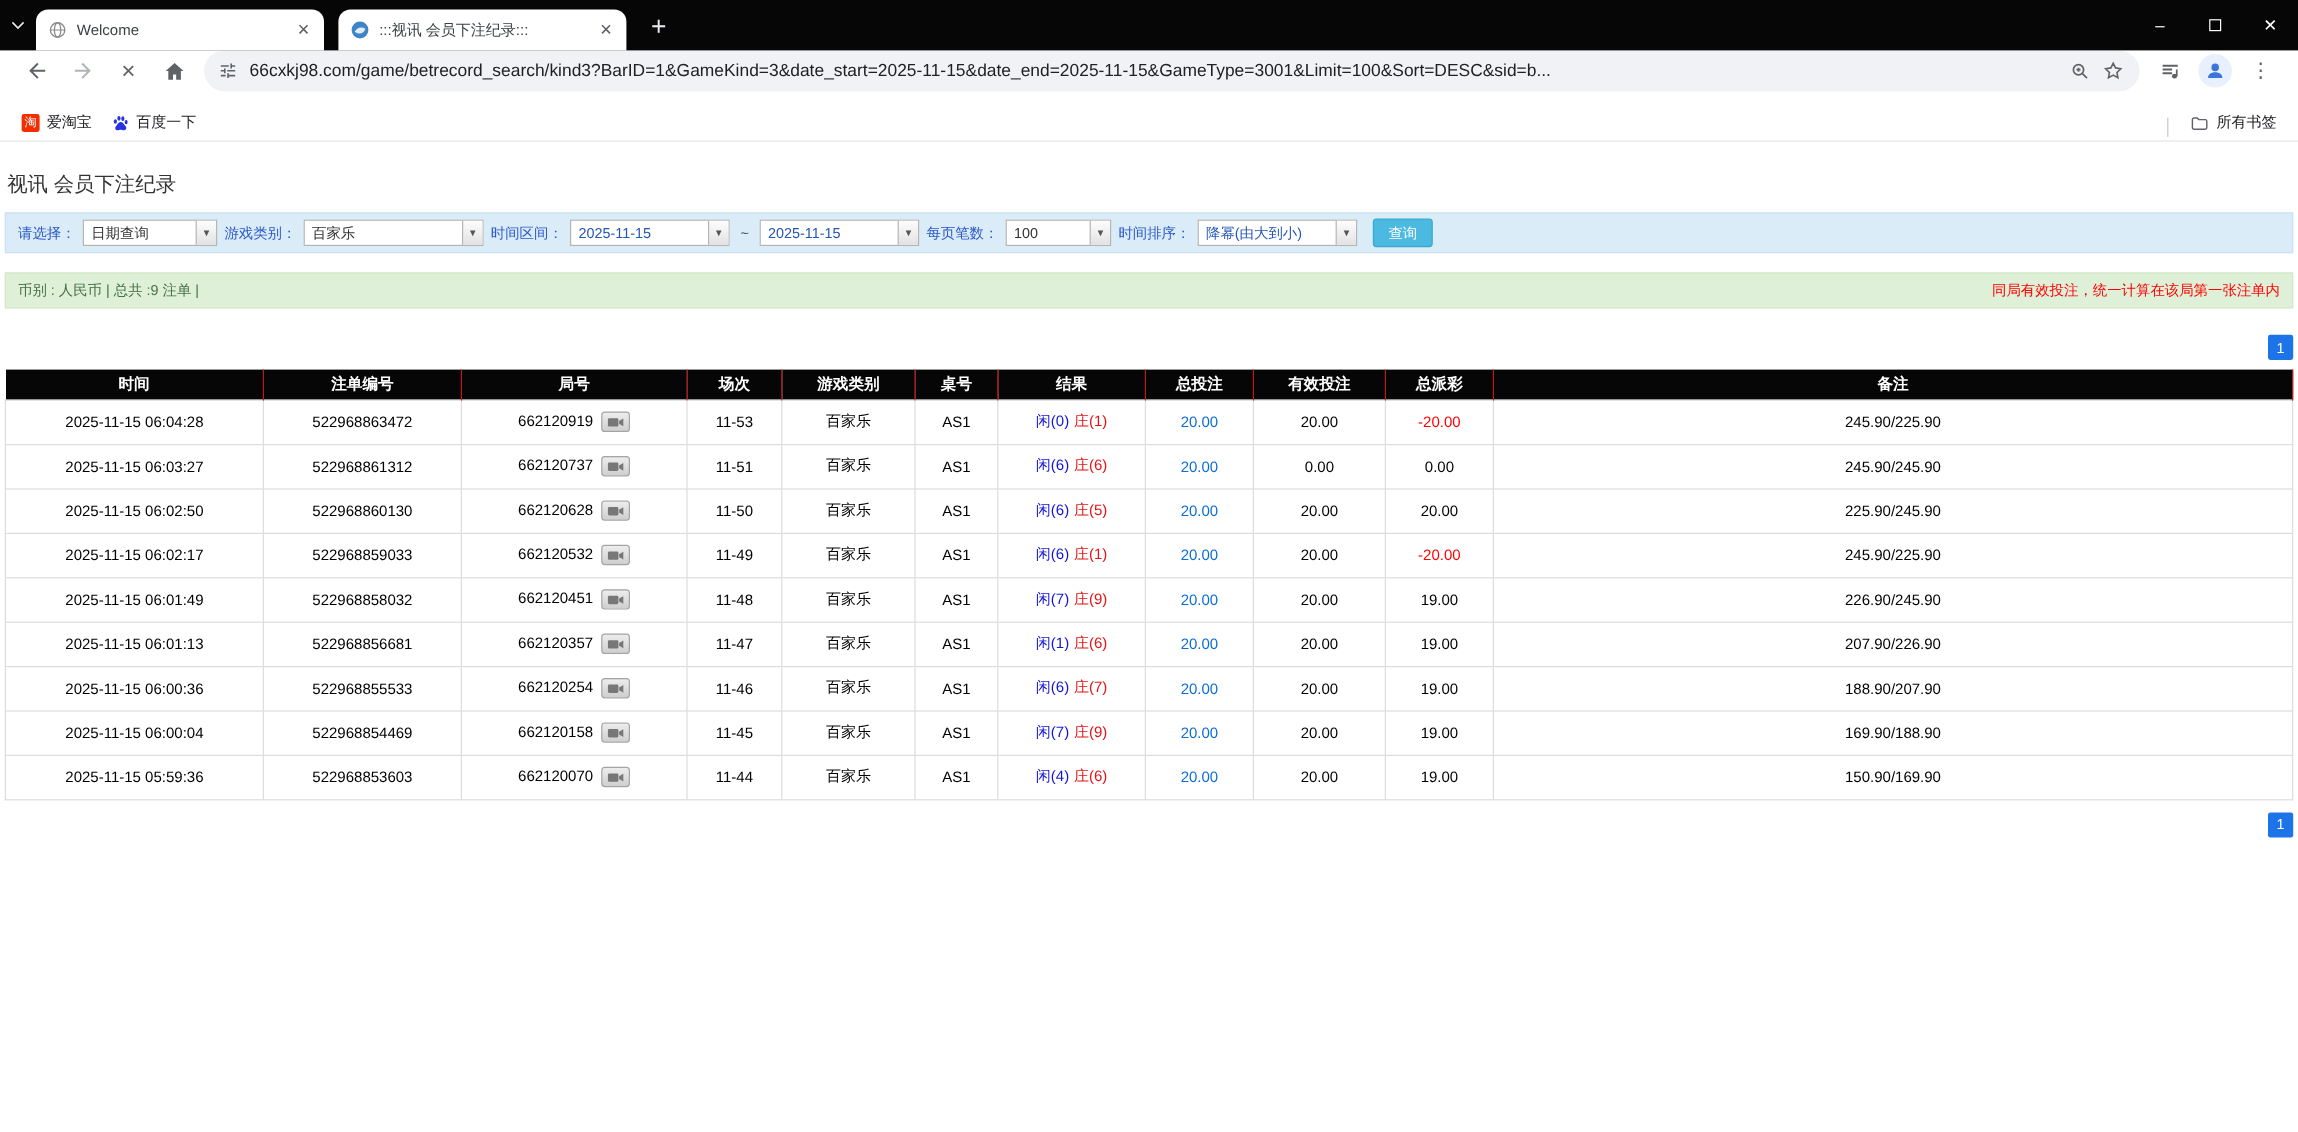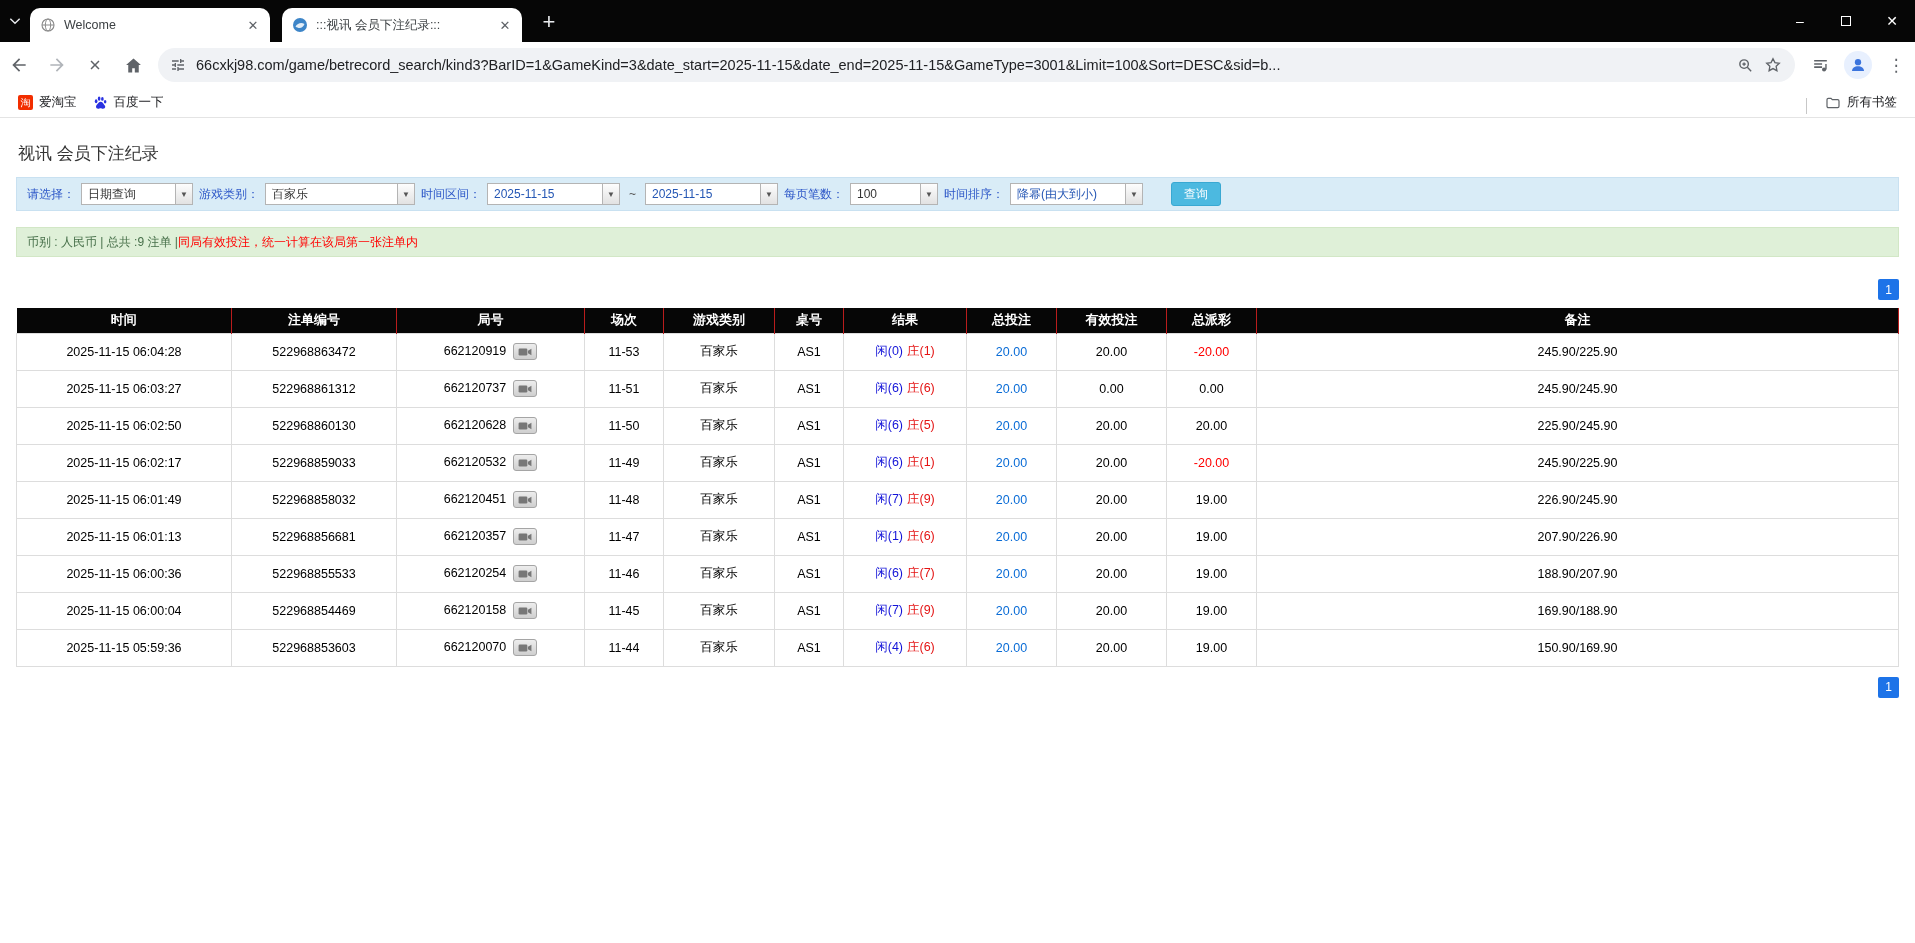--- a/index.html
+++ b/index.html
@@ -12,50 +12,50 @@
   .tab{height:34px;width:240px;background:#fff;border-radius:10px 10px 0 0;display:flex;align-items:center;padding:0 8px 0 10px;gap:8px}
   .tab+.tab{margin-left:12px}
   .tab-label{font-size:12.5px;color:#3c4043;white-space:nowrap;overflow:hidden;text-overflow:ellipsis;flex:1}
   .tab-close{width:18px;height:18px;border-radius:50%;display:flex;align-items:center;justify-content:center;color:#5f6368;font-size:13px;flex:0 0 auto}
   .newtab-btn{width:30px;height:30px;margin:0 0 5px 12px;display:flex;align-items:center;justify-content:center;color:#e8eaed;font-size:22px;font-weight:300}
   .win-controls{position:absolute;right:0;top:0;height:42px;display:flex}
   .win-btn{width:46px;height:42px;display:flex;align-items:center;justify-content:center;color:#fff;font-size:14px}
   .max-glyph{width:10px;height:10px;border:1.3px solid #fff;display:inline-block}
 
   
-  .navbar{height:46px;display:flex;align-items:center;padding:0 0;background:#fff}
+  .navbar{height:46px;display:flex;padding:0 12px;background:#fff}
   .nav-btn{width:34px;height:34px;border-radius:50%;display:flex;align-items:center;justify-content:center;margin:0 2px;flex:0 0 auto}
   .omnibox{flex:1;height:34px;background:#f0f2f5;border-radius:17px;display:flex;align-items:center;padding:0 8px 0 12px;margin:0 6px;min-width:0}
   .url-text{flex:1;font-size:14.5px;color:#202124;white-space:nowrap;overflow:hidden;margin:0 10px}
   .omni-icon{width:28px;height:28px;display:flex;align-items:center;justify-content:center;border-radius:50%;flex:0 0 auto}
   .avatar{width:28px;height:28px;border-radius:50%;background:#e8f0fe;display:flex;align-items:center;justify-content:center}
   .menu-dots{font-size:17px;color:#5f6368}
 
   
   .bookmarks{height:30px;display:flex;align-items:center;padding:0 10px;background:#fff;border-bottom:1px solid #e4e4e4}
   .bm-item{display:flex;align-items:center;gap:6px;padding:3px 8px;border-radius:12px}
   .bm-label{font-size:12.5px;color:#202124;white-space:nowrap}
   .bm-right{margin-left:auto;display:flex;align-items:flex-end}
   .bm-sep{width:1px;height:16px;background:#c7c7c7;margin-right:10px}
   .taobao-ico{width:15px;height:15px;background:#f22e00;border-radius:2px;color:#fff;font-size:10px;display:flex;align-items:center;justify-content:center;line-height:1}
 
   
-  .content{padding:0 16px}
+  .content{padding:0 4px}
   .page-title{font-size:17px;color:#333;font-weight:500;padding:24px 0 12px 2px}
   .filterbar{background:#d9ecf7;border:1px solid #c9e1f1;height:34px;display:flex;align-items:center;padding:0 10px;gap:6px}
   .flabel{font-size:12px;color:#2e58c8;white-space:nowrap}
   .combo{height:22px;background:#fff;border:1px solid #b4b4b4;display:flex;align-items:stretch;flex:0 0 auto}
   .combo-val{flex:1;display:flex;align-items:center;padding:0 6px;font-size:12px;color:#333;white-space:nowrap;overflow:hidden}
   .combo-val.blue{color:#2456b4}
   .combo-arrow{width:17px;border-left:1px solid #b4b4b4;background:linear-gradient(#fdfdfd,#e2e2e2);display:flex;align-items:center;justify-content:center;font-size:8px;color:#555}
   .w-select{width:112px}.w-game{width:150px}.w-date{width:133px}.w-size{width:88px}.w-sort{width:133px}
   .tilde{font-size:12px;color:#555;padding:0 3px}
-  .search-btn{height:24px;padding:0 12px;margin-left:22px;background:#4cb9e0;color:#fff;font-size:12px;border:1px solid #39a8d2;border-radius:3px;display:flex;align-items:center;cursor:pointer}
-
-  .summarybar{margin-top:16px;background:#dff0d8;border:1px solid #d2e7c6;height:30px;display:flex;align-items:center;padding:0 10px}
+  .search-btn{height:24px;padding:0 12px;margin-left:7px;background:#4cb9e0;color:#fff;font-size:12px;border:1px solid #39a8d2;border-radius:3px;display:flex;align-items:center;cursor:pointer}
+
+  .summarybar{margin-top:16px;background:#dff0d8;border:1px solid #d2e7c6;height:30px;display:flex;align-items:center;justify-content:space-between;padding:0 10px}
   .sum-left{font-size:12px;color:#47704a}
   .sum-right{font-size:12px;color:#f00}
 
   .pager{display:flex;justify-content:flex-end}
   .pager.top{margin:22px 0 8px}
   .pager.bottom{margin:10px 0 0}
   .page-btn{min-width:21px;height:21px;padding:0 4px;background:#1d73e8;color:#fff;font-size:12px;display:flex;align-items:center;justify-content:center;border-radius:2px;cursor:pointer}
 
   
   table.bets{width:100%;border-collapse:collapse;table-layout:fixed}

